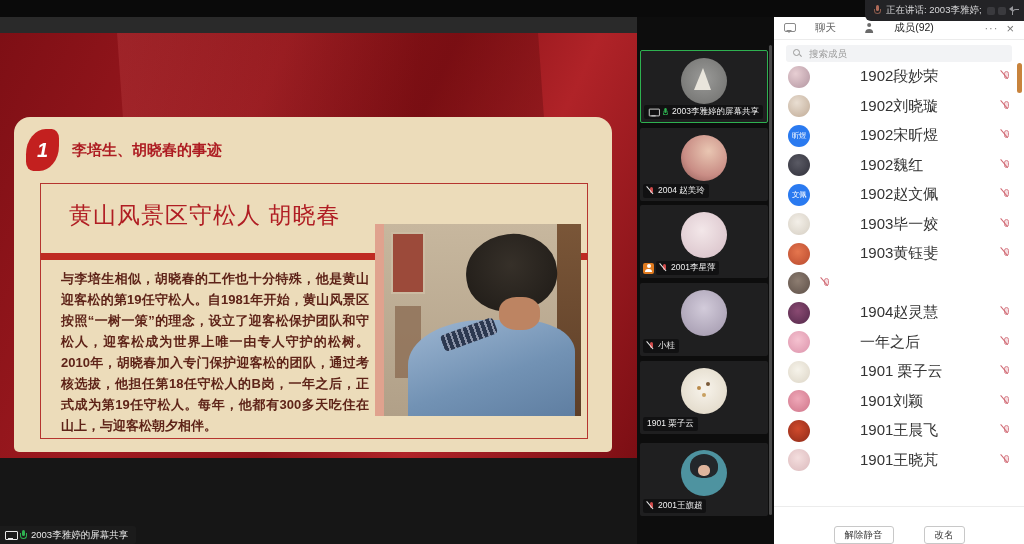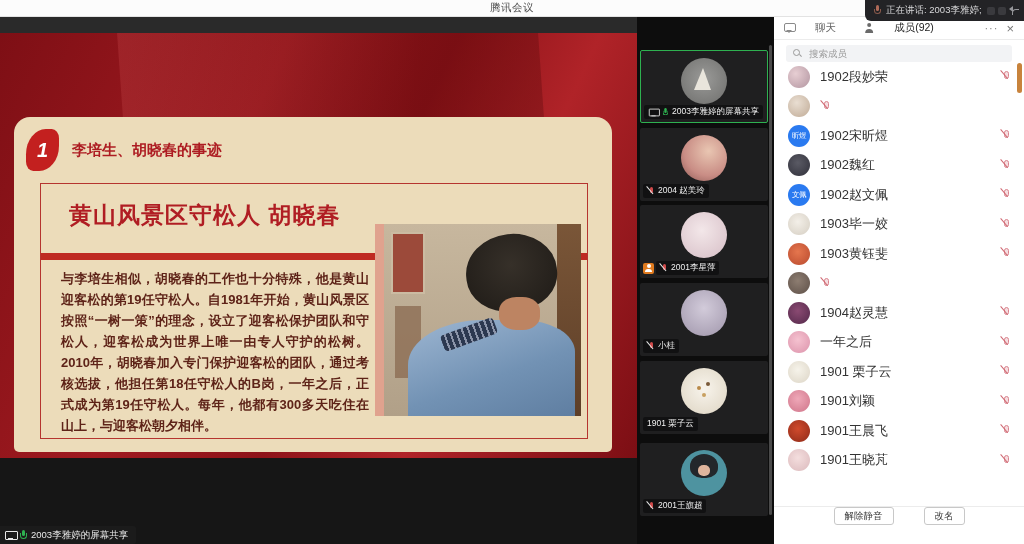--- a/index.html
+++ b/index.html
@@ -36,21 +36,21 @@
   .slide::before{content:"";position:absolute;left:120px;top:-40px;width:420px;height:150px;
          background:linear-gradient(100deg,rgba(255,120,120,.16),rgba(60,0,0,.25) 70%);
          transform:rotate(-4deg);}
   .slide-card{position:absolute;left:14px;top:84px;width:598px;height:335px;background:#ecdcba;
               border-radius:16px 16px 5px 5px;}
   .num-badge{position:absolute;left:12px;top:12px;width:33px;height:42px;background:#c3201f;
              border-radius:60% 22% 60% 22%;display:flex;align-items:center;justify-content:center;
              color:#fff;font-size:20px;font-weight:bold;font-style:italic;}
   .section-title{position:absolute;left:58px;top:24px;font-size:15px;font-weight:bold;color:#ad1c22;}
   .inner-box{position:absolute;left:26px;top:66px;width:548px;height:256px;border:1px solid #b5342f;}
-  .slide-heading{position:absolute;left:28px;top:16px;font-size:23px;font-weight:bold;color:#b01d23;letter-spacing:1px;}
+  .slide-heading{position:absolute;left:28px;top:16px;font-size:23px;font-weight:normal;color:#b01d23;letter-spacing:1px;}
   .heading-divider{position:absolute;left:0;right:0;top:69px;height:7px;background:#bf2a22;}
   .slide-body{position:absolute;left:20px;top:84px;width:308px;font-size:13px;line-height:21px;
               color:#5e2318;text-align:justify;font-weight:bold;}
   
   .photo{position:absolute;right:6px;top:40px;width:206px;height:192px;overflow:hidden;
          background:linear-gradient(180deg,#c7b79e,#b1a088);}
   .ph-strip{position:absolute;left:0;top:0;bottom:0;width:9px;background:#e0a28e;}
   .ph-frame1{position:absolute;left:16px;top:8px;width:34px;height:62px;background:#9c4a3a;border:2px solid #cbbba2;}
   .ph-frame2{position:absolute;left:20px;top:82px;width:26px;height:72px;background:#8a6a50;opacity:.75;}
   .ph-shelf{position:absolute;right:0;top:0;bottom:0;width:24px;background:linear-gradient(#7a5638,#5d3e27);}
@@ -144,40 +144,37 @@
   .m5{background:radial-gradient(circle at 45% 40%,#a84a42,#6e2a26);}
   .m7{background:radial-gradient(circle at 45% 40%,#f3efe8,#d5cec2);}
   .m8{background:radial-gradient(circle at 45% 40%,#e5764e,#b94a2e);}
   .m9{background:radial-gradient(circle at 45% 40%,#8d7d71,#5e5048);}
   .m10{background:radial-gradient(circle at 45% 40%,#8a4a72,#53284a);}
   .m11{background:radial-gradient(circle at 45% 40%,#f5c2d0,#dc93ab);}
   .m12{background:radial-gradient(circle at 45% 40%,#f6f3ea,#dcd5c6);}
   .m13{background:radial-gradient(circle at 45% 40%,#efa8b8,#cf7489);}
   .m14{background:radial-gradient(circle at 45% 40%,#d04a2c,#8e2a18);}
   .m15{background:radial-gradient(circle at 45% 40%,#f4dede,#dbb9bc);}
-  .mname{font-size:13px;color:#333;flex:1;white-space:nowrap;overflow:hidden;}
+  .mname{font-size:15px;color:#333;flex:1;white-space:nowrap;overflow:hidden;margin-left:40px;}
   .mic-muted{position:relative;width:10px;height:13px;flex:none;}
   .mic-muted::before{content:"";position:absolute;left:3.5px;top:1px;width:3px;height:6px;border:1px solid #d9848e;
                      background:#f6dee1;border-radius:2.5px;}
   .mic-muted::after{content:"";position:absolute;left:1px;top:0;width:11px;border-top:1.5px solid #cf6670;
                     transform:rotate(50deg);transform-origin:0 0;}
 
   .mp-footer{position:absolute;left:0;bottom:0;width:250px;height:38px;border-top:1px solid #ececec;background:#fff;
-             display:flex;align-items:flex-start;justify-content:center;gap:30px;}
+             display:flex;align-items:flex-end;justify-content:center;gap:30px;}
   .fbtn{height:18px;border:1px solid #c8c8c8;border-radius:3px;background:#fff;font-size:9.5px;color:#3a3a3a;
         display:flex;align-items:center;padding:0 10px;font-family:"Liberation Sans","DejaVu Sans",sans-serif;}
 </style>
 </head>
 <body>
 
 <div class="screen">
 
-  <div class="titlebar">
-    <span class="app-title">腾讯会议</span>
-  </div>
 
   <div class="toast">
     <span class="toast-mic"></span>
     <span class="toast-text">正在讲话: 2003李雅婷;</span>
     <span class="toast-icons">
       <span class="toast-blob"></span>
       <span class="toast-blob"></span>
       <span class="reply-arrow"></span>
     </span>
   </div>
@@ -304,20 +301,21 @@
     <div class="mscroll"></div>
 
     <div class="mlist">
       <div class="mrow">
         <span class="av m1"></span>
         <span class="mname">1902段妙荣</span>
         <span class="mic-muted"></span>
       </div>
       <div class="mrow">
         <span class="av m2"></span>
+        <span class="mname">1902刘晓璇</span>
         <span class="mic-muted"></span>
       </div>
       <div class="mrow">
         <span class="av av-text">昕煜</span>
         <span class="mname">1902宋昕煜</span>
         <span class="mic-muted"></span>
       </div>
       <div class="mrow">
         <span class="av m4"></span>
         <span class="mname">1902魏红</span>

